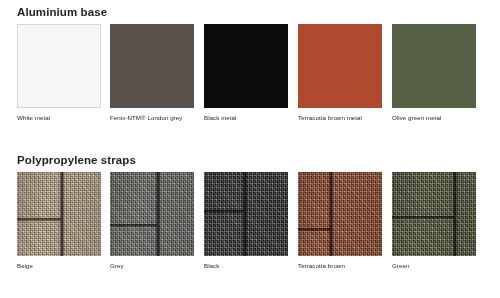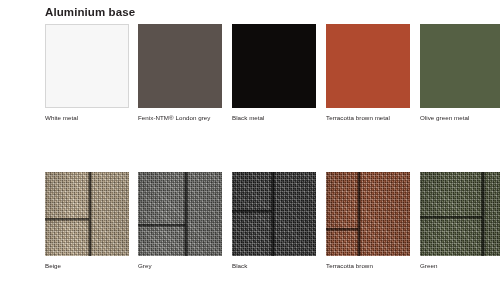--- a/index.html
+++ b/index.html
@@ -11,21 +11,20 @@
     height: 298px;
     background: #ffffff;
     font-family: "Liberation Sans", sans-serif;
     -webkit-font-smoothing: antialiased;
     overflow: hidden;
   }
   .page {
     position: relative;
     width: 400px;
     height: 298px;
-    margin-left: 28px;
   }
   .section {
     position: absolute;
     left: 0;
     width: 500px;
   }
   #section-aluminium { top: 0; height: 148px; }
   #section-straps    { top: 148px; height: 150px; }
 
   .section-title {
@@ -180,20 +179,21 @@
 
       <div class="swatch-cell c4">
         <div class="swatch-chip" id="al-chip-4" style="background: rgb(85, 96, 68);"></div>
         <div class="swatch-label">Olive green metal</div>
       </div>
 
     </div>
   </div>
 
   <div class="section" id="section-straps">
+    <div class="section-title">Polypropylene straps</div>
 
     <div class="swatch-row">
 
       <div class="swatch-cell c0">
         <div class="swatch-chip weave" id="st-chip-0">
           <div class="base" style="background: rgb(201, 179, 145);"></div>
           <div class="warp"></div>
           <div class="weft"></div>
           <div class="knots"></div>
           <div class="seam-v" style="left: 44px;"></div>

